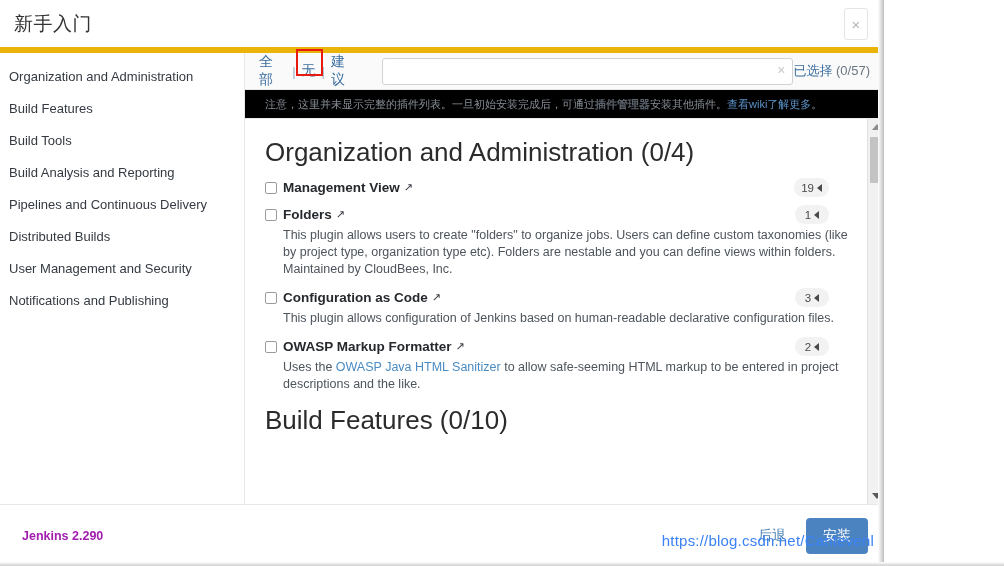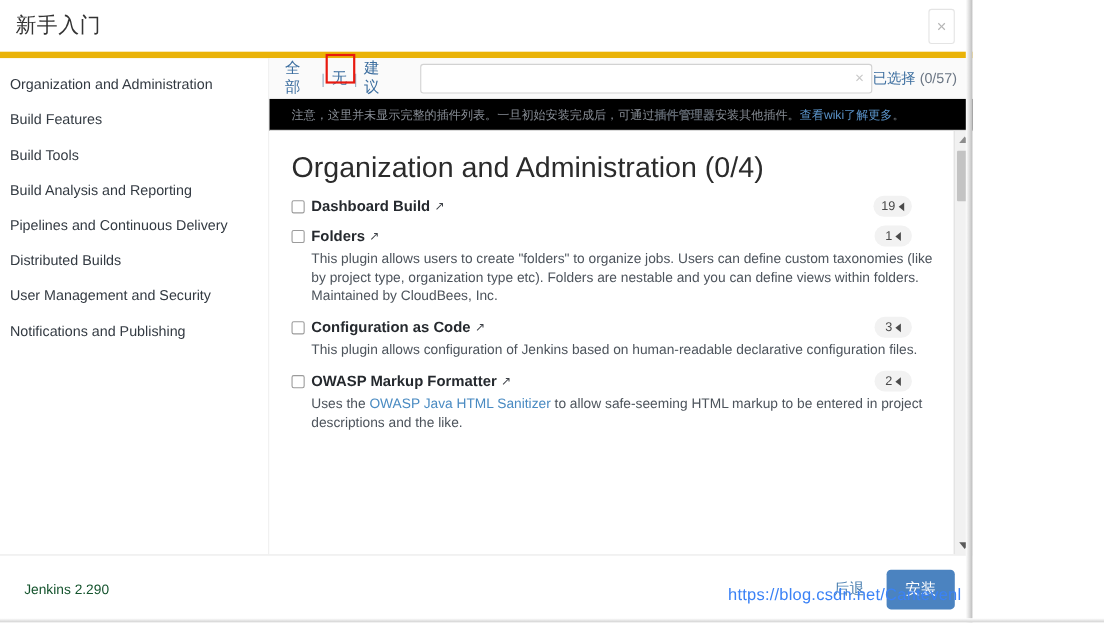--- a/index.html
+++ b/index.html
@@ -300,21 +300,22 @@
     height: 62px;
     border-top: 1px solid #e8e8e8;
     background: #fff;
     display: flex;
     align-items: center;
     padding: 0 16px 0 22px;
     position: relative;
   }
   .version {
     font-size: 12.5px;
-    color: #14532d;
+    color: #a21caf;
+    font-weight: bold;
   }
   .footer-actions {
     margin-left: auto;
     display: flex;
     align-items: center;
     gap: 14px;
   }
   .back-link {
     font-size: 14px;
     color: #4a7fb0;
@@ -415,21 +416,21 @@
       </div>
 
       <div class="listarea">
         <div class="listcontent">
 
           <h2 class="cat-title">Organization and Administration (0/4)</h2>
 
           <div class="plugin">
             <div class="plugin-head">
               <span class="chk"></span>
-              <span class="plugin-name">Dashboard Build</span>
+              <span class="plugin-name">Management View</span>
               <span class="ext-icon">↗</span>
             </div>
             <div class="badge">
               <span>19</span>
               <span class="tri"></span>
             </div>
           </div>
 
           <div class="plugin">
             <div class="plugin-head">
@@ -463,20 +464,21 @@
               <span class="plugin-name">OWASP Markup Formatter</span>
               <span class="ext-icon">↗</span>
             </div>
             <div class="plugin-desc"><span>Uses the </span><a href="#">OWASP Java HTML Sanitizer</a><span> to allow safe-seeming HTML markup to be entered in project descriptions and the like.</span></div>
             <div class="badge">
               <span>2</span>
               <span class="tri"></span>
             </div>
           </div>
 
+          <h2 class="cat-title">Build Features (0/10)</h2>
 
         </div>
 
         <div class="vscroll">
           <div class="vs-arrow up">
               <span class="tri-up"></span>
             </div>
           <div class="vs-thumb"></div>
           <div class="vs-arrow down">
               <span class="tri-down"></span>

